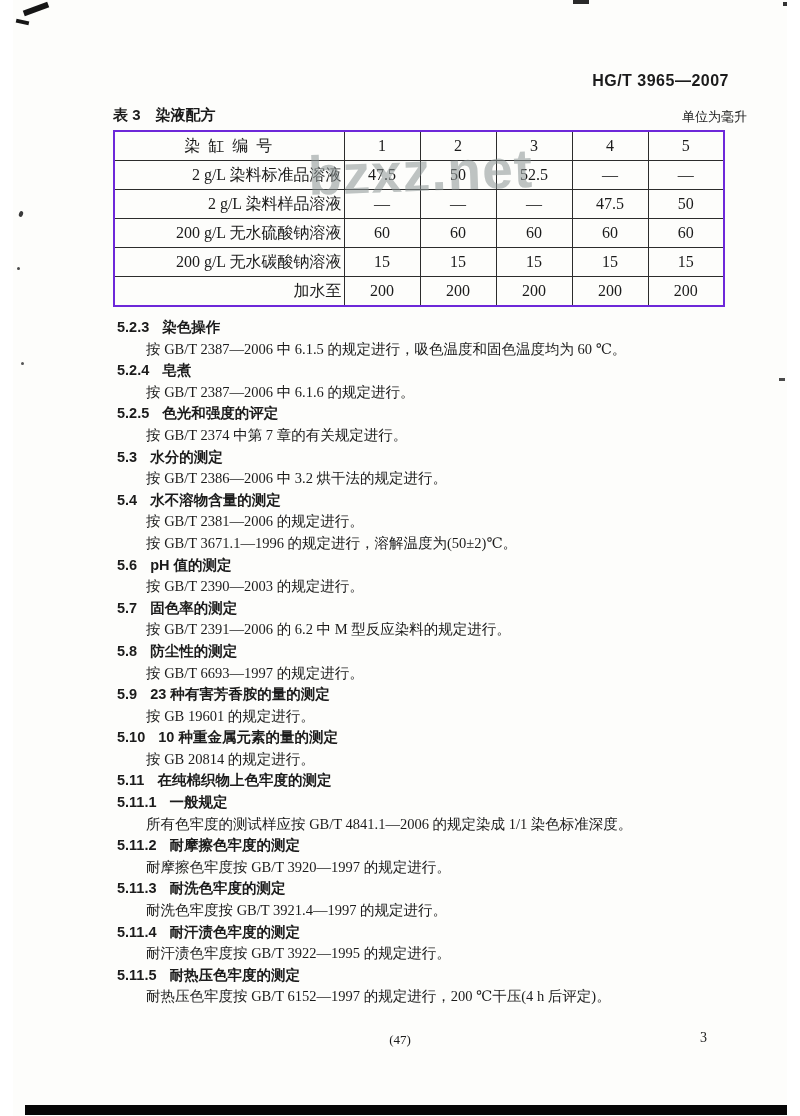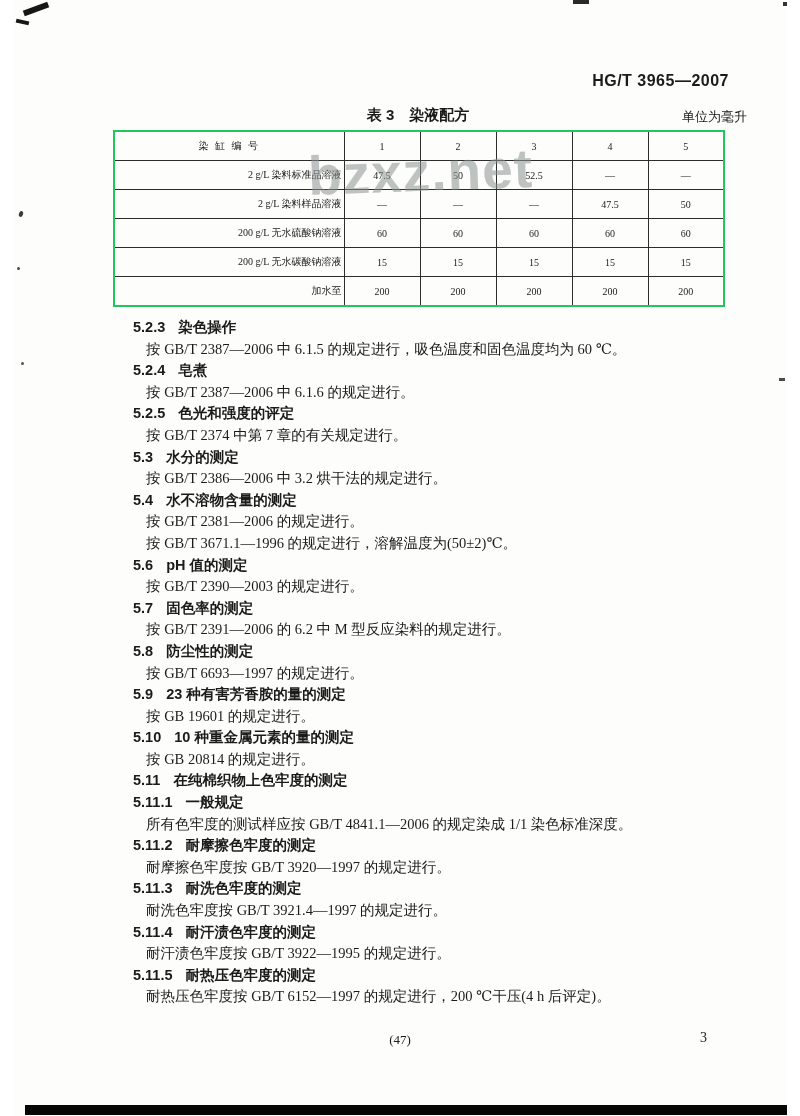--- a/index.html
+++ b/index.html
@@ -11,28 +11,28 @@
   
   .doc-number{
     position:absolute;top:72px;right:58px;
     font-family:"Liberation Sans","DejaVu Sans",sans-serif;
     font-weight:700;font-size:16px;letter-spacing:.5px;
   }
   
   .table-block{position:absolute;left:100px;top:106px;width:610px;}
   .table-caption{position:relative;height:24px;}
   .table-title{
-    text-align:center;font-weight:700;font-size:15px;
+    font-weight:700;font-size:15px;
     font-family:"Liberation Sans","DejaVu Sans",sans-serif;
   }
   .unit-note{position:absolute;right:-24px;top:2px;font-size:13px;}
   
   table.dye{
     border-collapse:collapse;width:610px;table-layout:fixed;
-    font-size:10px;border:2px solid #22c55e;background:transparent;
+    font-size:16px;border:2px solid #6d28d9;background:transparent;
   }
   table.dye td{
     border:1px solid #2c2c2c;height:28px;text-align:center;
     padding:0 2px;white-space:nowrap;overflow:hidden;
   }
   table.dye td.label{text-align:right;padding-left:9px;}
   table.dye td.hdr-label{text-align:center;letter-spacing:2px;}
   
   .watermark{
     position:absolute;left:295px;top:140px;z-index:5;
@@ -40,21 +40,21 @@
     font-weight:700;font-size:55px;letter-spacing:1px;
     color:rgba(138,148,148,0.55);transform:rotate(-2deg);
     pointer-events:none;
   }
   
   .sections{position:absolute;left:104px;top:317px;width:628px;font-size:14.5px;}
   .sec-h{
     font-family:"Liberation Sans","DejaVu Sans",sans-serif;
     font-weight:700;line-height:21.6px;font-size:14.5px;
   }
-  .sec-h .num{display:inline-block;margin-right:13px;margin-left:16px;}
+  .sec-h .num{display:inline-block;margin-right:13px;}
   .sec-b{line-height:21.6px;padding-left:29px;}
   
   .footer-center{position:absolute;left:0;width:100%;top:1032px;text-align:center;font-size:13px;}
   .footer-page{position:absolute;right:80px;top:1030px;font-size:14px;}
   
   .bottom-bar{position:absolute;left:12px;right:0;bottom:1px;height:10px;background:#060606;}
   .artifact{position:absolute;background:#161616;}
   .a1{left:10px;top:6px;width:26px;height:6px;transform:rotate(-20deg);}
   .a2{left:3px;top:20px;width:13px;height:4px;transform:rotate(12deg);}
   .a3{left:560px;top:0;width:16px;height:4px;background:#2a2a2a;}

